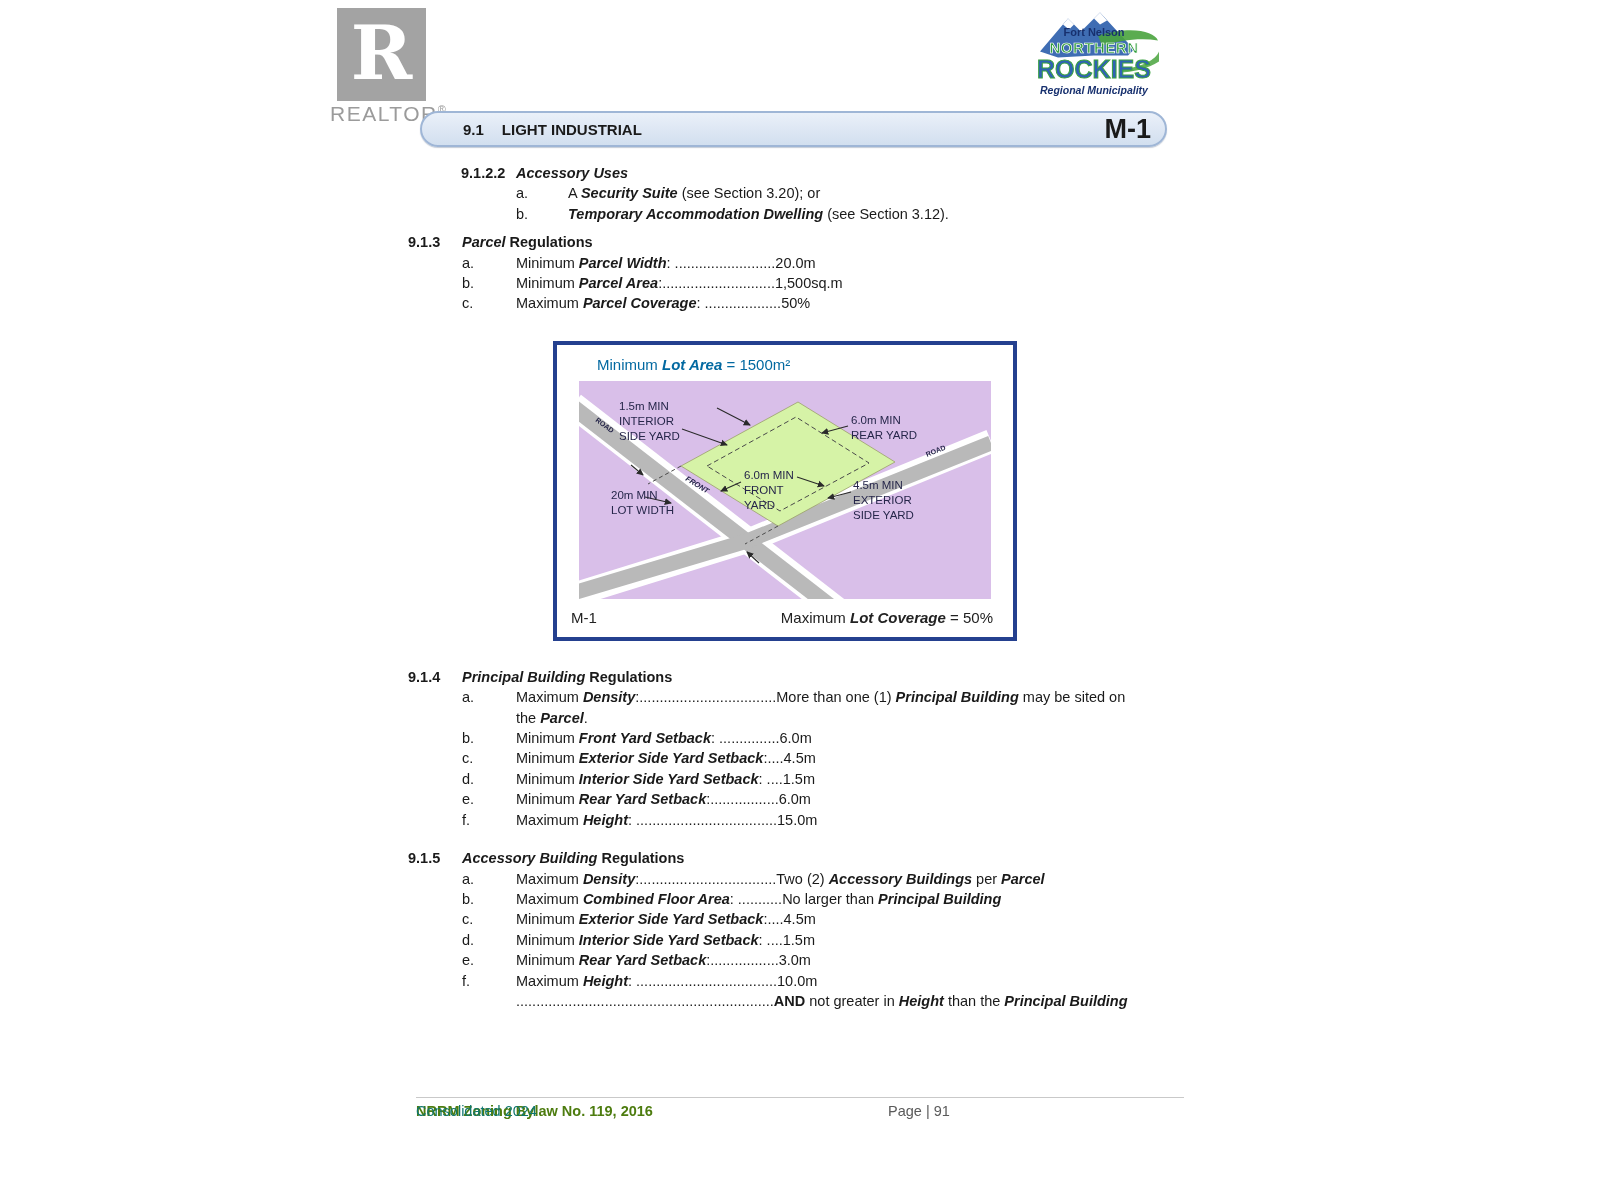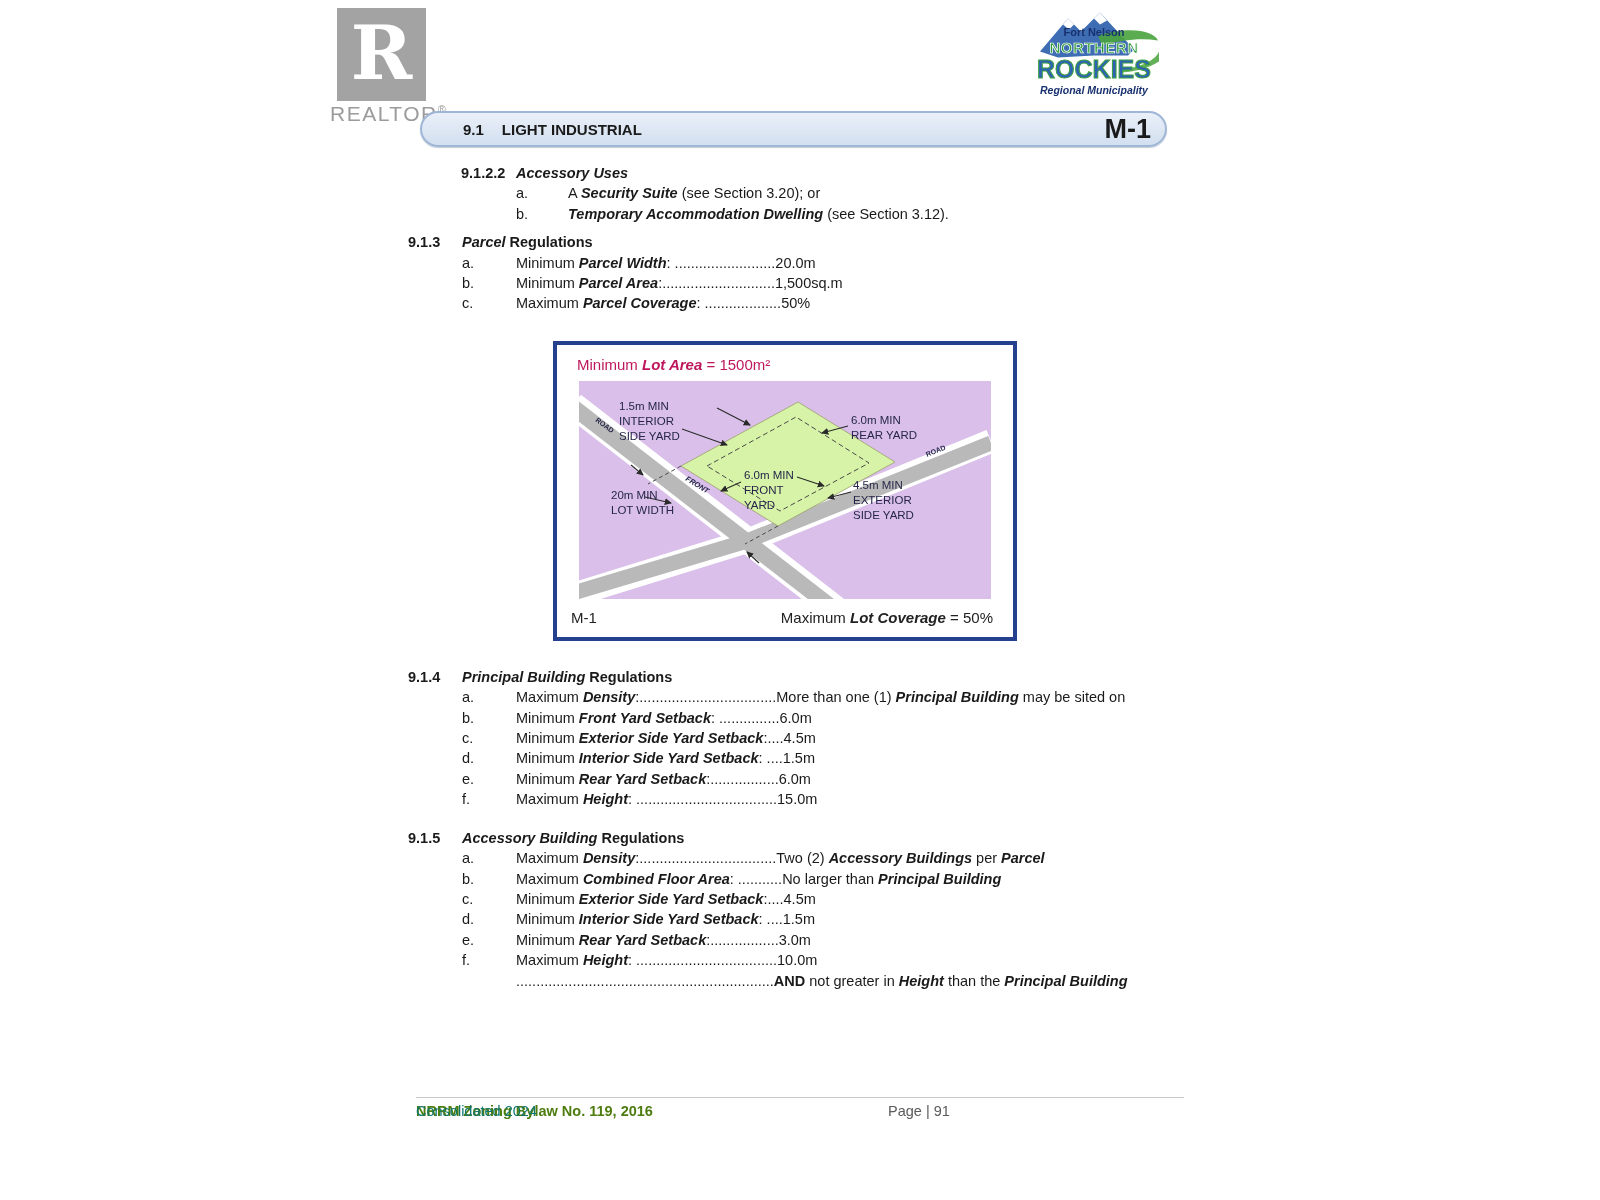--- a/index.html
+++ b/index.html
@@ -41,21 +41,21 @@
   .sec.l3 .letter{flex:0 0 54px;}
   .sec.l4 .item{padding-left:55px;}
   .sec.l4 .letter{flex:0 0 52px;}
   .itext{white-space:nowrap;}
   .b{font-weight:bold;}
   .bi{font-weight:bold;font-style:italic;}
 
   
   .figure{position:relative;margin:27px 0 26px 145px;width:456px;height:292px;
           border:4px solid #24408f;background:#ffffff;box-sizing:content-box;}
-  .fig-title{position:absolute;left:20px;top:10px;font-size:15px;color:#be185d;}
+  .fig-title{position:absolute;left:40px;top:10px;font-size:15px;color:#0369a1;}
   .fig-scene{position:absolute;left:22px;top:36px;}
   .fig-bottom{position:absolute;left:14px;right:20px;bottom:8px;display:flex;
               justify-content:space-between;align-items:baseline;font-size:15px;color:#222;}
   .fig-scene text{font-family:"Liberation Sans",sans-serif;fill:#26264a;}
 
   
   .footer-rule{position:absolute;left:416px;top:1097px;width:768px;border-top:1px solid #c9c9c9;}
   .footer-left{position:absolute;left:416px;top:1103px;font-size:14.5px;font-weight:bold;color:#4d7c0f;}
   .footer-center{position:absolute;left:888px;top:1103px;font-size:14.5px;color:#5a5a5a;}
   .footer-right{position:absolute;left:416px;top:1103px;width:768px;text-align:left;font-size:14.5px;color:#0f766e;}
@@ -204,20 +204,24 @@
         <div class="sec l3">
           <div class="sec-head">
             <span class="sec-num">9.1.4</span>
             <span class="sec-title"><span class="bi">Principal Building</span><span class="b"> Regulations</span></span>
           </div>
           <div class="item">
             <span class="letter">a.</span>
             <span class="itext"><span>Maximum </span><span class="bi">Density</span><span>:..................................More than one (1) </span><span class="bi">Principal Building</span><span> may be sited on</span></span>
           </div>
           <div class="item">
+            <span class="letter"></span>
+            <span class="itext"><span>the </span><span class="bi">Parcel</span><span>.</span></span>
+          </div>
+          <div class="item">
             <span class="letter">b.</span>
             <span class="itext"><span>Minimum </span><span class="bi">Front Yard Setback</span><span>: ...............6.0m</span></span>
           </div>
           <div class="item">
             <span class="letter">c.</span>
             <span class="itext"><span>Minimum </span><span class="bi">Exterior Side Yard Setback</span><span>:....4.5m</span></span>
           </div>
           <div class="item">
             <span class="letter">d.</span>
             <span class="itext"><span>Minimum </span><span class="bi">Interior Side Yard Setback</span><span>: ....1.5m</span></span>

